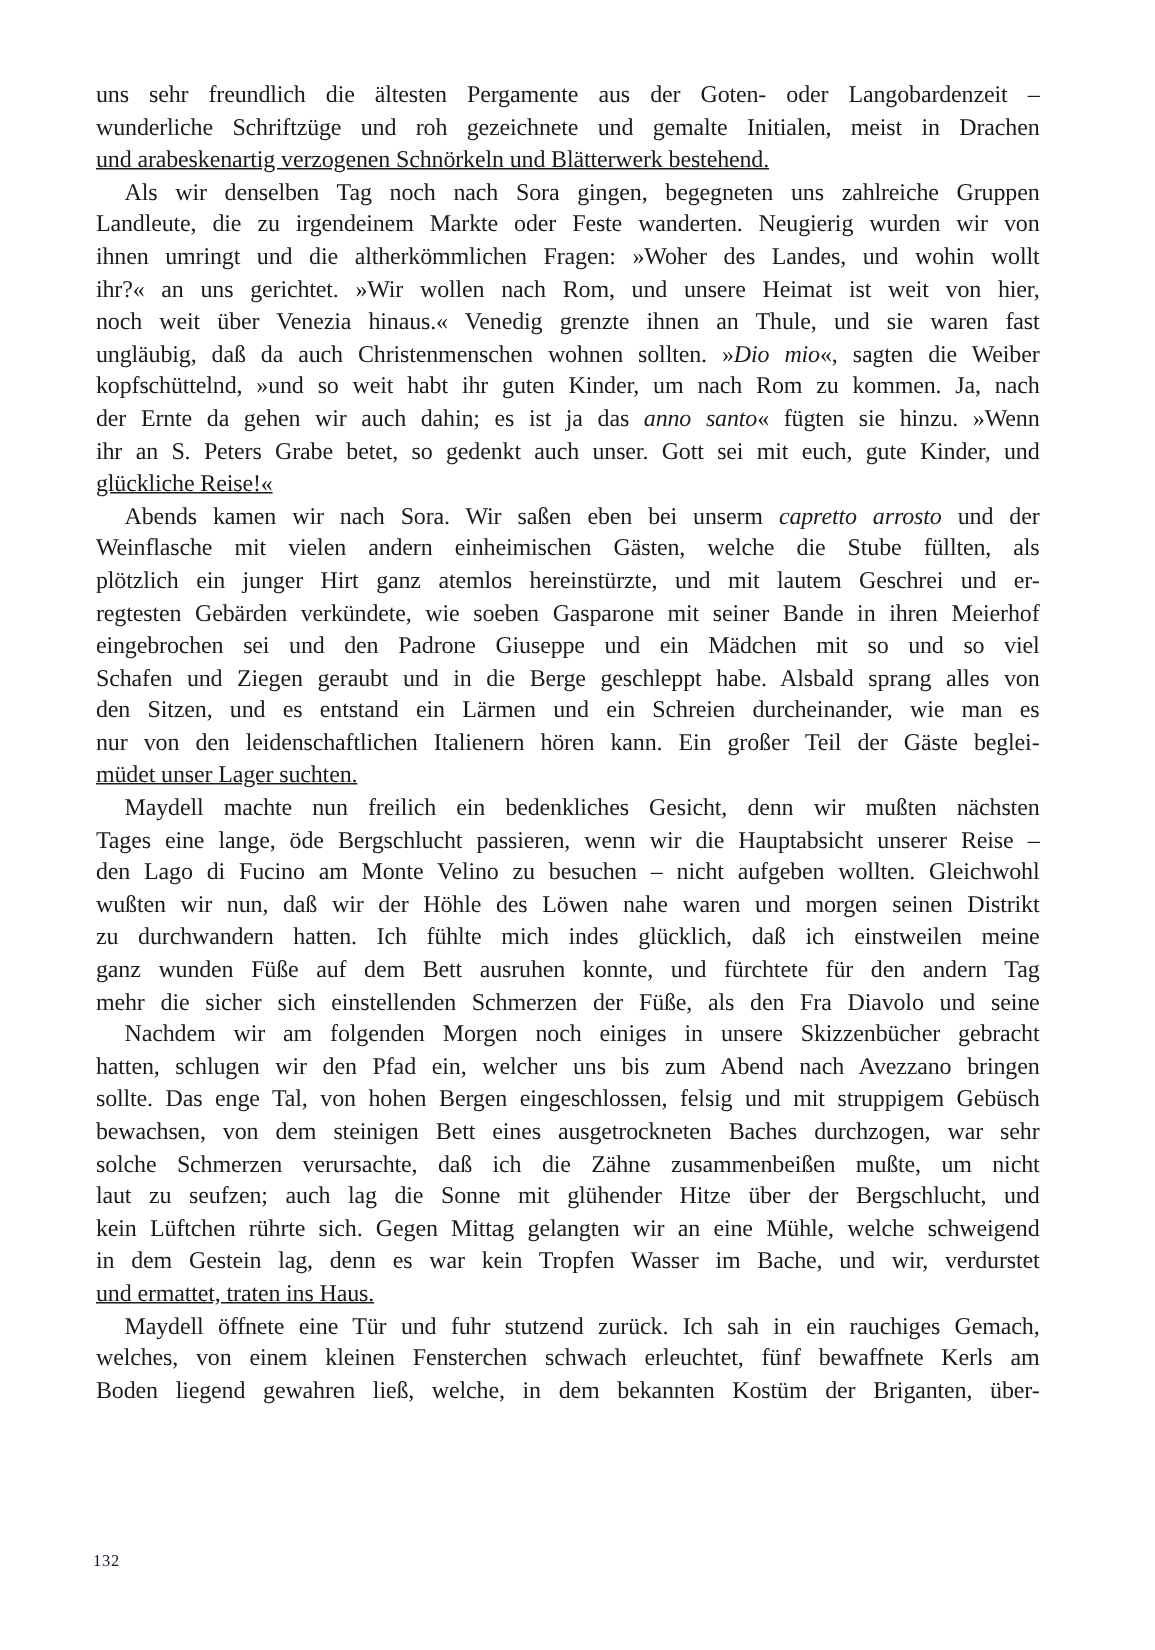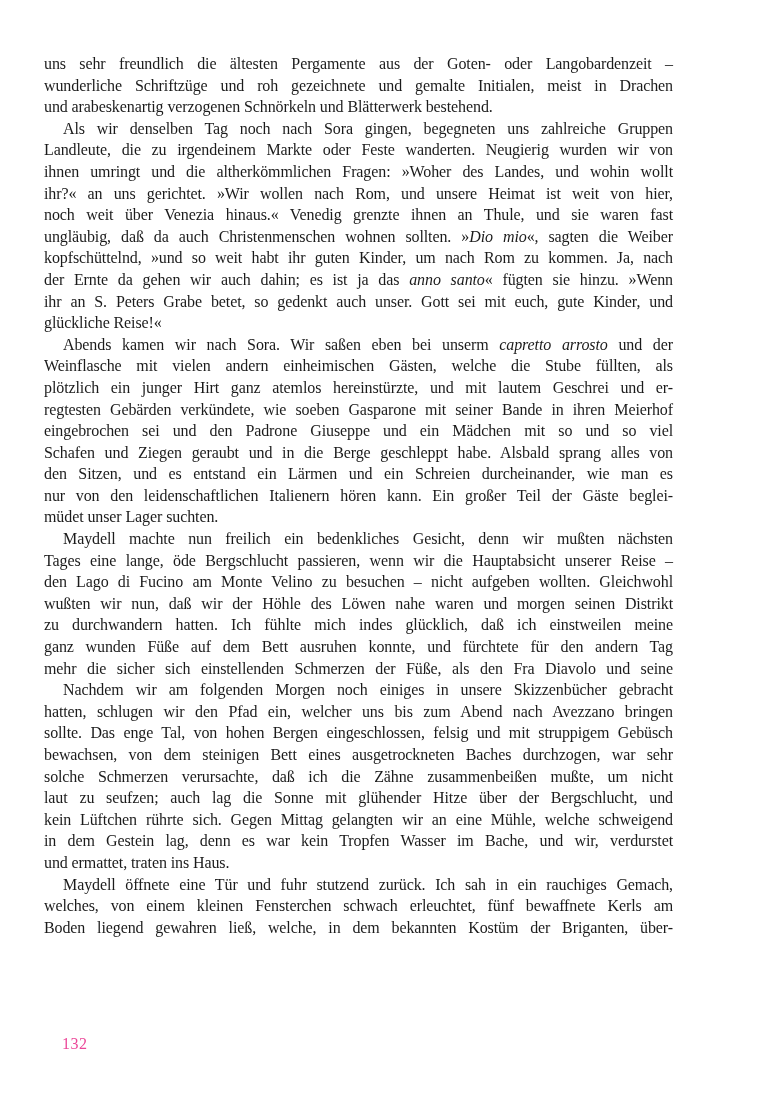--- a/index.html
+++ b/index.html
@@ -14,55 +14,56 @@
     font-family: "Liberation Serif", serif;
     overflow: hidden;
   }
   .book-page {
     position: absolute;
     inset: 0;
     background: #ffffff;
   }
   .text-block {
     position: absolute;
-    left: 44px;
+    left: 64px;
     top: 53px;
     width: 629px;
     font-size: 16px;
     line-height: 21.6px;
     color: #1b1b1b;
     letter-spacing: -0.1px;
   }
   .para {
     margin: 0;
     padding: 0;
   }
   .line {
     text-align: justify;
     text-align-last: justify;
     height: 21.6px;
     overflow: visible;
     white-space: normal;
   }
   .line.last-left {
     text-align-last: left;
+    text-decoration: underline;
   }
   .line.indent-first {
     text-indent: 19px;
   }
   .it {
     font-style: italic;
   }
   .page-number {
     position: absolute;
     left: 62px;
     top: 1035px;
-    font-size: 16px;
+    font-size: 11px;
     letter-spacing: 0.5px;
-    color: #ec4899;
+    color: #0f172a;
   }
 </style>
 </head>
 <body>
 
 <div class="book-page">
   <div class="text-block" style="color: rgb(27, 27, 27);">
       <div class="para">
         <div class="line"><span class="">uns sehr freundlich die ältesten Pergamente aus der Goten- oder Langobardenzeit –</span></div>
         <div class="line"><span class="">wunderliche Schriftzüge und roh gezeichnete und gemalte Initialen, meist in Drachen</span></div>

